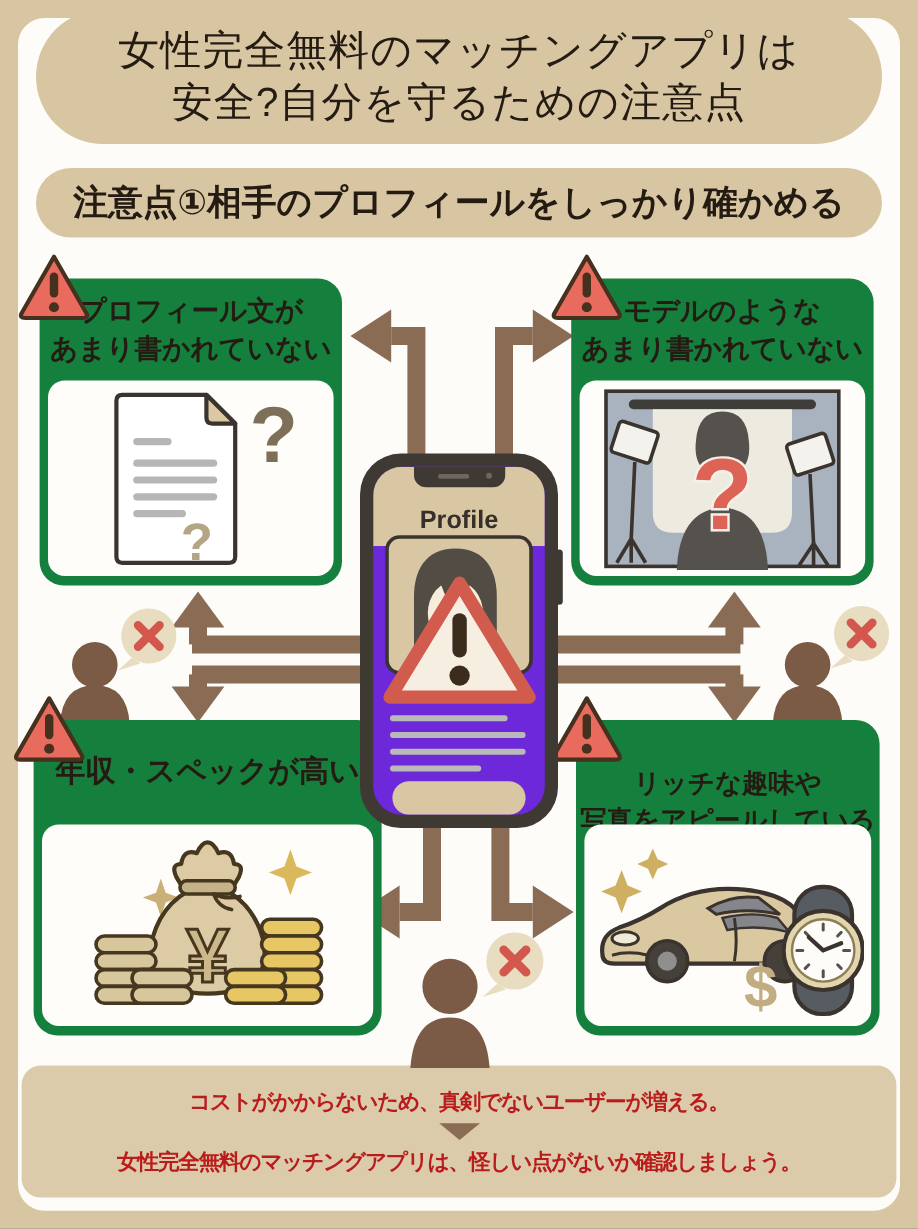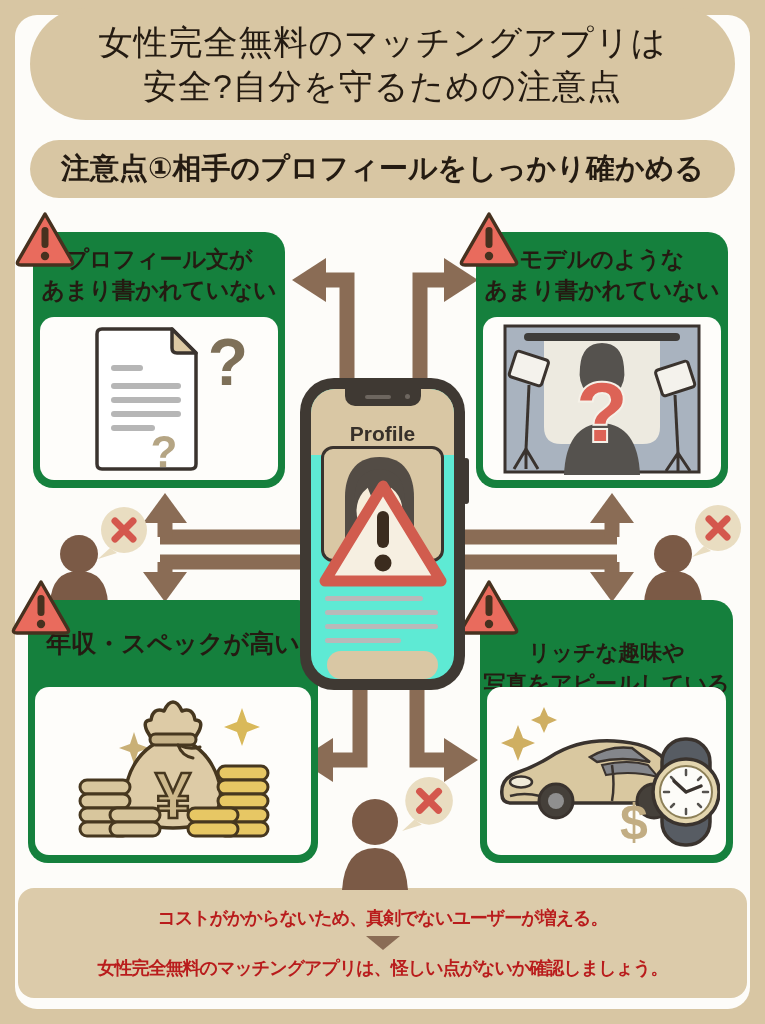--- a/index.html
+++ b/index.html
@@ -32,21 +32,21 @@
   #card-bl .card-body,#card-br .card-body{top:87px;}
 
   .summary{position:absolute;left:18px;top:888px;width:729px;height:110px;background:#dccbaa;border-radius:16px;
            display:flex;flex-direction:column;align-items:center;justify-content:center;}
   .summary-line{font-size:18px;font-weight:bold;color:#b91c1c;letter-spacing:-1px;white-space:nowrap;line-height:32px;font-family:Liberation Serif, serif;}
   .summary-arrow{width:0;height:0;border-left:17px solid transparent;border-right:17px solid transparent;
                  border-top:14px solid #8a6c55;margin:2px 0;}
 
   .phone{position:absolute;left:300px;top:378px;width:165px;height:312px;background:#3f3933;border-radius:34px;}
   .side-btn{position:absolute;right:-4px;top:80px;width:6px;height:46px;background:#3f3933;border-radius:3px;}
-  .phone-screen{position:absolute;left:11px;top:11px;right:11px;bottom:11px;background:#5eead4;border-radius:24px;overflow:hidden;}
+  .phone-screen{position:absolute;left:11px;top:11px;right:11px;bottom:11px;background:#6d28d9;border-radius:24px;overflow:hidden;}
   .phone-header{position:absolute;top:0;left:0;right:0;height:57px;background:#d9c7a4;
                 display:flex;align-items:flex-end;justify-content:center;padding-bottom:9px;
                 font-weight:bold;font-size:21px;color:#37302a;}
   .notch{position:absolute;top:0;left:50%;transform:translateX(-50%);width:76px;height:17px;background:#3f3933;border-radius:0 0 10px 10px;}
   .speaker{position:absolute;top:6px;left:20px;width:26px;height:4px;border-radius:2px;background:#6d665f;}
   .cam{position:absolute;top:5px;right:11px;width:5px;height:5px;border-radius:50%;background:#6d665f;}
   .pic{position:absolute;left:10px;top:57px;width:117px;height:110px;background:#d9c7a4;border:3px solid #3a332e;border-radius:12px;overflow:hidden;}
   .phone-warning{position:absolute;left:50%;top:86px;transform:translateX(-50%);}
   .pline{position:absolute;left:14px;height:5px;border-radius:2.5px;background:#b9b9b9;}
   .pl1{top:207px;width:98px;} .pl2{top:221px;width:113px;} .pl3{top:235px;width:113px;} .pl4{top:249px;width:76px;}

